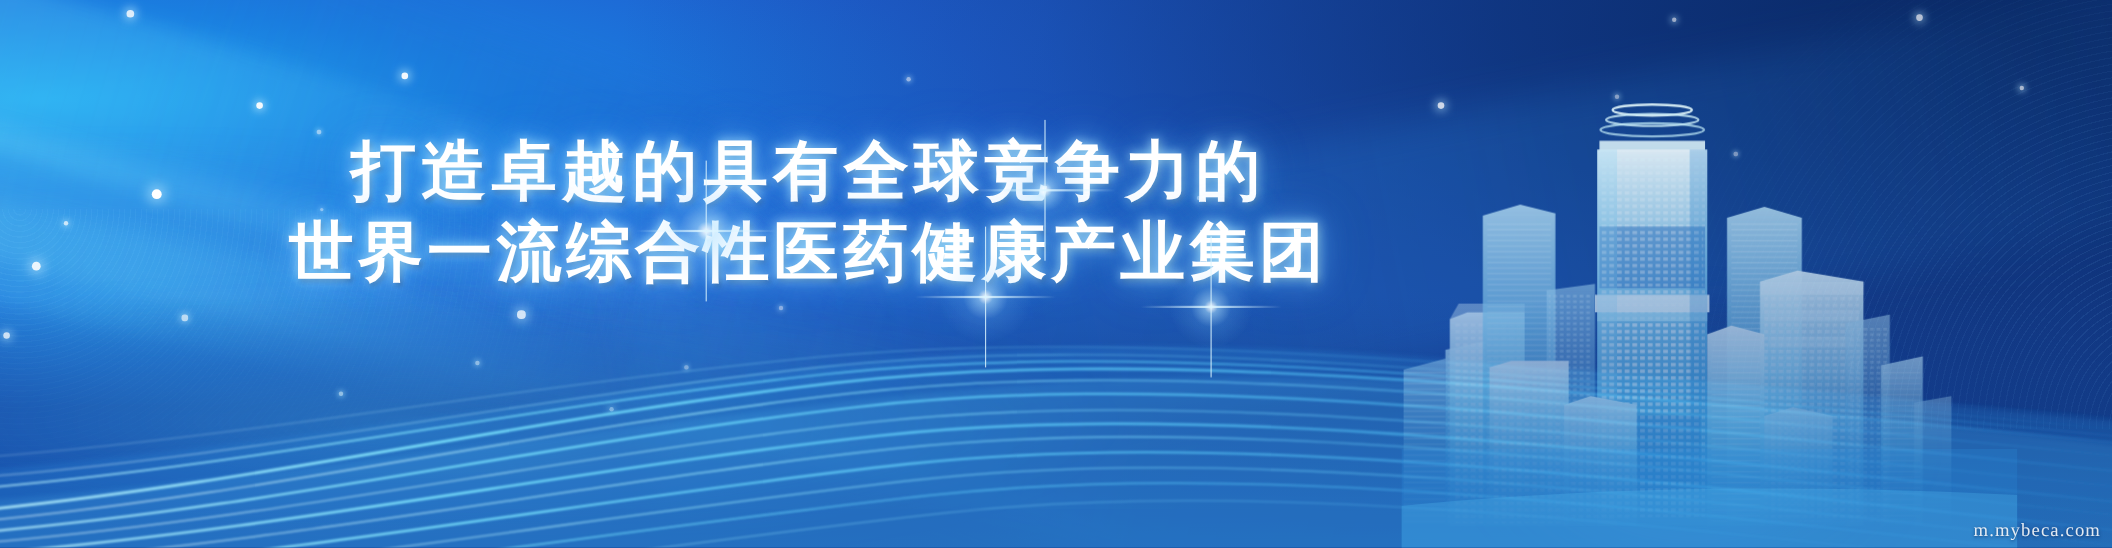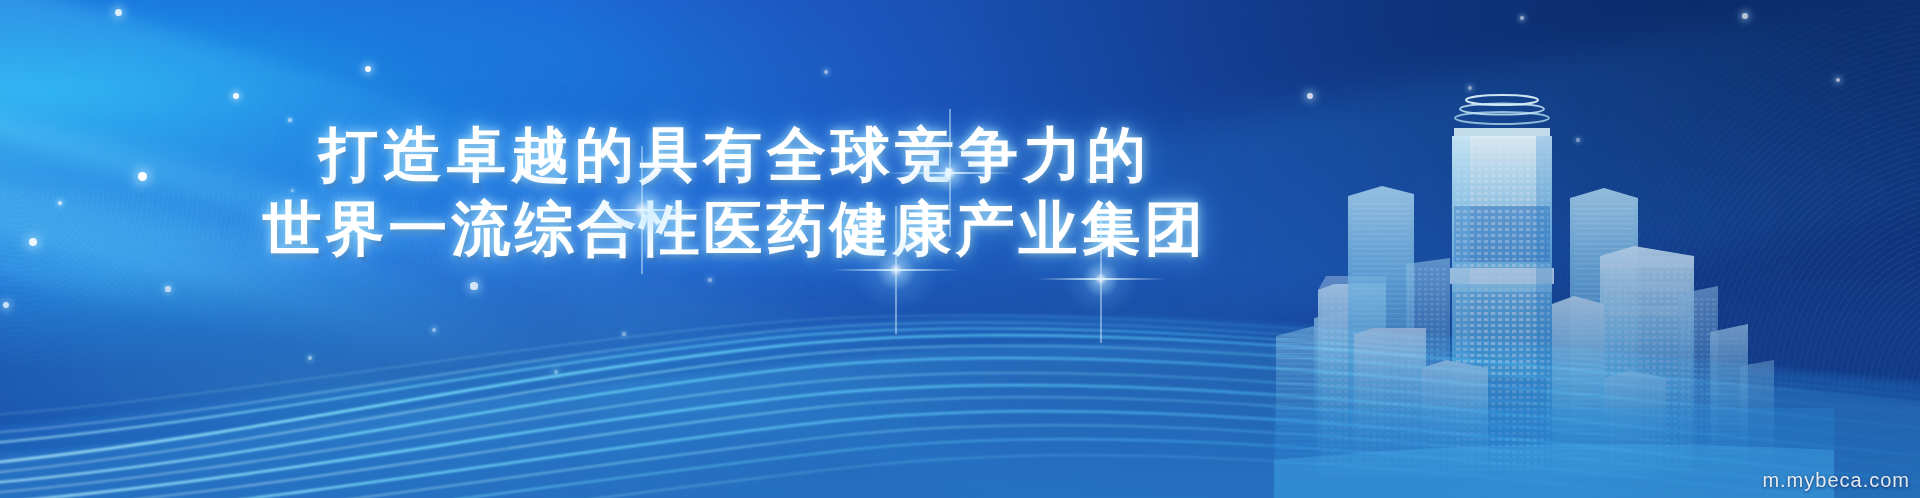--- a/index.html
+++ b/index.html
@@ -210,22 +210,22 @@
   }
   .text-spark::before { width: 128px; height: 2px; }
   .text-spark::after  { width: 2px; height: 128px; }
 
   
   .watermark {
     position: absolute;
     right: 10px;
     bottom: 6px;
     color: rgba(255,255,255,0.88);
-    font-family: Liberation Sans, sans-serif;
-    font-size: 20px;
+    font-family: Liberation Serif, serif;
+    font-size: 17px;
     letter-spacing: 1px;
     text-shadow: 0 1px 3px rgba(8,35,85,0.8);
   }
 </style>
 </head>
 <body>
 
 <div class="banner">
 
   <div class="bg-base"></div>

